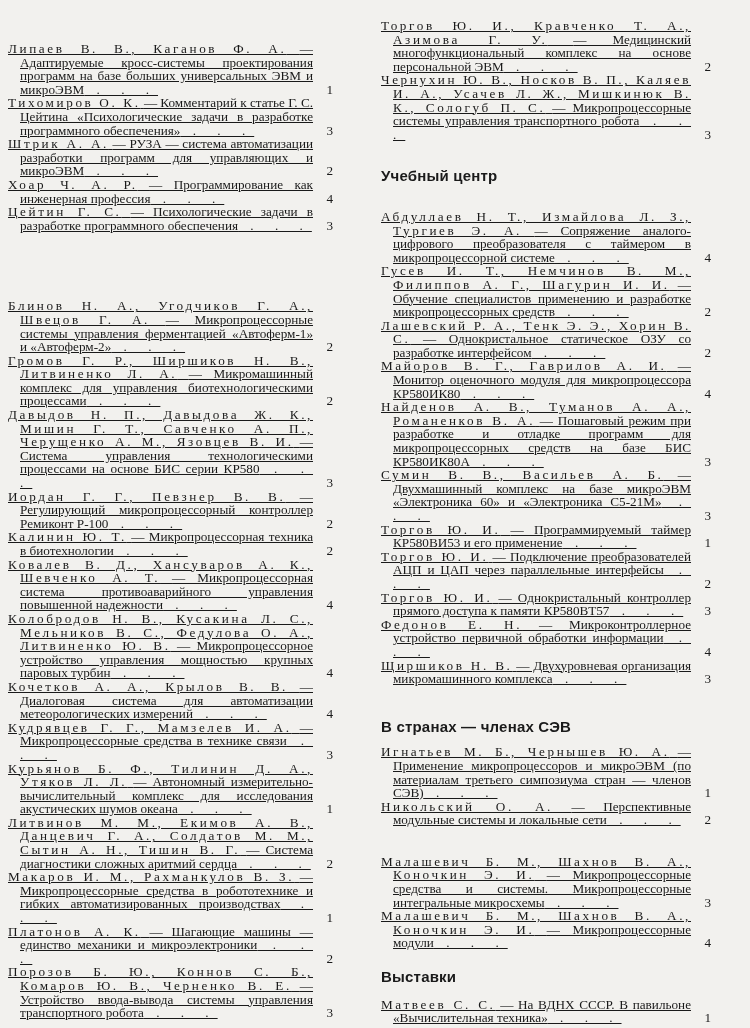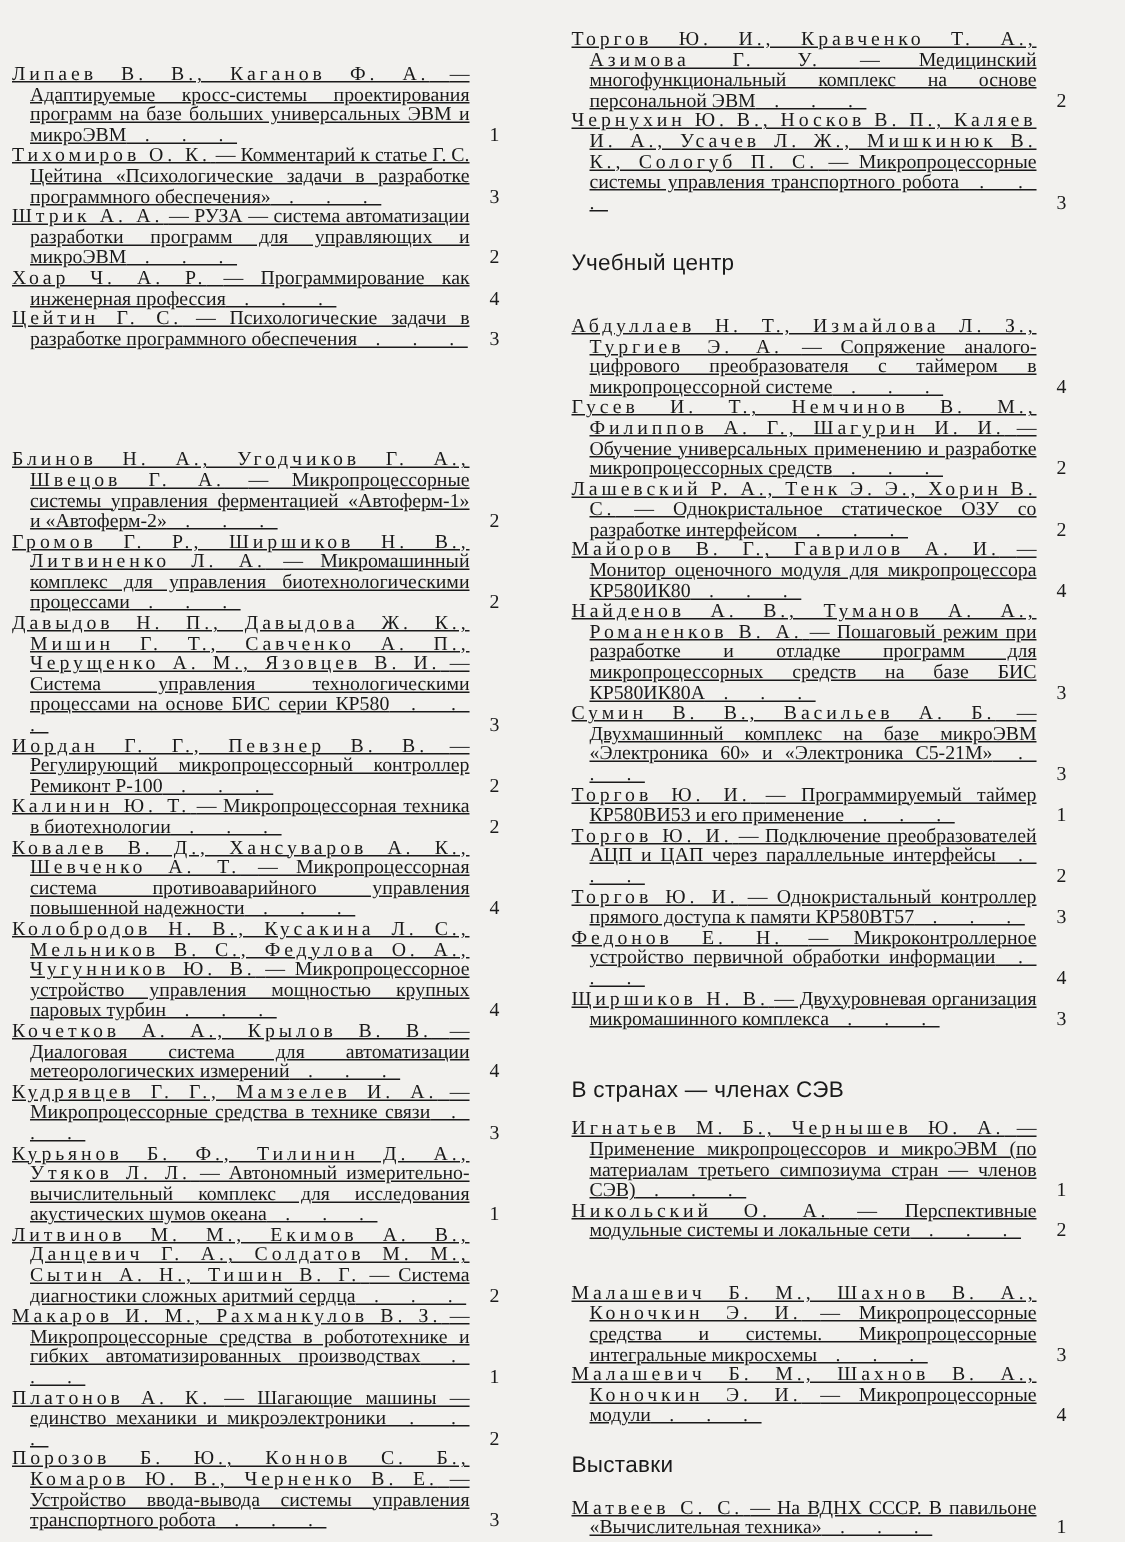--- a/index.html
+++ b/index.html
@@ -25,21 +25,21 @@
     text-decoration: underline;
   }
   .entry .author { letter-spacing: 2.6px; }
   .entry .pg {
     position: absolute; right: 0; bottom: 0;
     text-indent: 0; width: 14px; text-align: right;
   }
   .entry .dots { letter-spacing: 9px; }
   h2 {
     font-family: "Liberation Sans", "DejaVu Sans", sans-serif;
-    font-weight: normal; font-size: 15px; margin: 0; padding: 0;
+    font-weight: bold; font-size: 15px; margin: 0; padding: 0;
     letter-spacing: 0.2px;
   }
   .footer {
     position: absolute; top: 1000px; left: 272px; right: 16px;
     font-size: 19px; display: flex; justify-content: space-between; margin-top: 32px;
   }
 </style>
 </head>
 <body>
 
@@ -54,21 +54,21 @@
     </div>
   <div style="height:40px"></div>
   <div style="height:27px"></div>
   <div id="left-apps">
       <div class="entry"><span class="author">Блинов Н. А., Угодчиков Г. А., Швецов Г. А.</span> <span>— Микропроцессорные системы управления ферментацией «Автоферм-1» и «Автоферм-2»</span><span class="dots"> . . .</span><span class="pg">2</span></div>
       <div class="entry"><span class="author">Громов Г. Р., Ширшиков Н. В., Литвиненко Л. А.</span> <span>— Микромашинный комплекс для управления биотехнологическими процессами</span><span class="dots"> . . .</span><span class="pg">2</span></div>
       <div class="entry"><span class="author">Давыдов Н. П., Давыдова Ж. К., Мишин Г. Т., Савченко А. П., Черущенко А. М., Язовцев В. И.</span> <span>— Система управления технологическими процессами на основе БИС серии КР580</span><span class="dots"> . . .</span><span class="pg">3</span></div>
       <div class="entry"><span class="author">Иордан Г. Г., Певзнер В. В.</span> <span>— Регулирующий микропроцессорный контроллер Ремиконт Р-100</span><span class="dots"> . . .</span><span class="pg">2</span></div>
       <div class="entry"><span class="author">Калинин Ю. Т.</span> <span>— Микропроцессорная техника в биотехнологии</span><span class="dots"> . . .</span><span class="pg">2</span></div>
       <div class="entry"><span class="author">Ковалев В. Д., Хансуваров А. К., Шевченко А. Т.</span> <span>— Микропроцессорная система противоаварийного управления повышенной надежности</span><span class="dots"> . . .</span><span class="pg">4</span></div>
-      <div class="entry"><span class="author">Колобродов Н. В., Кусакина Л. С., Мельников В. С., Федулова О. А., Чугунников Ю. В.</span> <span>— Микропроцессорное устройство управления мощностью крупных паровых турбин</span><span class="dots"> . . .</span><span class="pg">4</span></div>
+      <div class="entry"><span class="author">Колобродов Н. В., Кусакина Л. С., Мельников В. С., Федулова О. А., Литвиненко Ю. В.</span> <span>— Микропроцессорное устройство управления мощностью крупных паровых турбин</span><span class="dots"> . . .</span><span class="pg">4</span></div>
       <div class="entry"><span class="author">Кочетков А. А., Крылов В. В.</span> <span>— Диалоговая система для автоматизации метеорологических измерений</span><span class="dots"> . . .</span><span class="pg">4</span></div>
       <div class="entry"><span class="author">Кудрявцев Г. Г., Мамзелев И. А.</span> <span>— Микропроцессорные средства в технике связи</span><span class="dots"> . . .</span><span class="pg">3</span></div>
       <div class="entry"><span class="author">Курьянов Б. Ф., Тилинин Д. А., Утяков Л. Л.</span> <span>— Автономный измерительно-вычислительный комплекс для исследования акустических шумов океана</span><span class="dots"> . . .</span><span class="pg">1</span></div>
       <div class="entry"><span class="author">Литвинов М. М., Екимов А. В., Данцевич Г. А., Солдатов М. М., Сытин А. Н., Тишин В. Г.</span> <span>— Система диагностики сложных аритмий сердца</span><span class="dots"> . . .</span><span class="pg">2</span></div>
       <div class="entry"><span class="author">Макаров И. М., Рахманкулов В. З.</span> <span>— Микропроцессорные средства в робототехнике и гибких автоматизированных производствах</span><span class="dots"> . . .</span><span class="pg">1</span></div>
       <div class="entry"><span class="author">Платонов А. К.</span> <span>— Шагающие машины — единство механики и микроэлектроники</span><span class="dots"> . . .</span><span class="pg">2</span></div>
       <div class="entry"><span class="author">Порозов Б. Ю., Коннов С. Б., Комаров Ю. В., Черненко В. Е.</span> <span>— Устройство ввода-вывода системы управления транспортного робота</span><span class="dots"> . . .</span><span class="pg">3</span></div>
     </div>
 </div>
 
@@ -76,21 +76,21 @@
   <div style="height:19px"></div>
   <div id="right-top">
       <div class="entry"><span class="author">Торгов Ю. И., Кравченко Т. А., Азимова Г. У.</span> <span>— Медицинский многофункциональный комплекс на основе персональной ЭВМ</span><span class="dots"> . . .</span><span class="pg">2</span></div>
       <div class="entry"><span class="author">Чернухин Ю. В., Носков В. П., Каляев И. А., Усачев Л. Ж., Мишкинюк В. К., Сологуб П. С.</span> <span>— Микропроцессорные системы управления транспортного робота</span><span class="dots"> . . .</span><span class="pg">3</span></div>
     </div>
   <div style="height:28px"></div>
   <h2>Учебный центр</h2>
   <div style="height:27px"></div>
   <div id="right-training">
       <div class="entry"><span class="author">Абдуллаев Н. Т., Измайлова Л. З., Тургиев Э. А.</span> <span>— Сопряжение аналого-цифрового преобразователя с таймером в микропроцессорной системе</span><span class="dots"> . . .</span><span class="pg">4</span></div>
-      <div class="entry"><span class="author">Гусев И. Т., Немчинов В. М., Филиппов А. Г., Шагурин И. И.</span> <span>— Обучение универсальных применению и разработке микропроцессорных средств</span><span class="dots"> . . .</span><span class="pg">2</span></div>
+      <div class="entry"><span class="author">Гусев И. Т., Немчинов В. М., Филиппов А. Г., Шагурин И. И.</span> <span>— Обучение специалистов применению и разработке микропроцессорных средств</span><span class="dots"> . . .</span><span class="pg">2</span></div>
       <div class="entry"><span class="author">Лашевский Р. А., Тенк Э. Э., Хорин В. С.</span> <span>— Однокристальное статическое ОЗУ со разработке интерфейсом</span><span class="dots"> . . .</span><span class="pg">2</span></div>
       <div class="entry"><span class="author">Майоров В. Г., Гаврилов А. И.</span> <span>— Монитор оценочного модуля для микропроцессора КР580ИК80</span><span class="dots"> . . .</span><span class="pg">4</span></div>
       <div class="entry"><span class="author">Найденов А. В., Туманов А. А., Романенков В. А.</span> <span>— Пошаговый режим при разработке и отладке программ для микропроцессорных средств на базе БИС КР580ИК80А</span><span class="dots"> . . .</span><span class="pg">3</span></div>
       <div class="entry"><span class="author">Сумин В. В., Васильев А. Б.</span> <span>— Двухмашинный комплекс на базе микроЭВМ «Электроника 60» и «Электроника С5-21М»</span><span class="dots"> . . .</span><span class="pg">3</span></div>
       <div class="entry"><span class="author">Торгов Ю. И.</span> <span>— Программируемый таймер КР580ВИ53 и его применение</span><span class="dots"> . . .</span><span class="pg">1</span></div>
       <div class="entry"><span class="author">Торгов Ю. И.</span> <span>— Подключение преобразователей АЦП и ЦАП через параллельные интерфейсы</span><span class="dots"> . . .</span><span class="pg">2</span></div>
       <div class="entry"><span class="author">Торгов Ю. И.</span> <span>— Однокристальный контроллер прямого доступа к памяти КР580ВТ57</span><span class="dots"> . . .</span><span class="pg">3</span></div>
       <div class="entry"><span class="author">Федонов Е. Н.</span> <span>— Микроконтроллерное устройство первичной обработки информации</span><span class="dots"> . . .</span><span class="pg">4</span></div>
       <div class="entry"><span class="author">Щиршиков Н. В.</span> <span>— Двухуровневая организация микромашинного комплекса</span><span class="dots"> . . .</span><span class="pg">3</span></div>
     </div>

